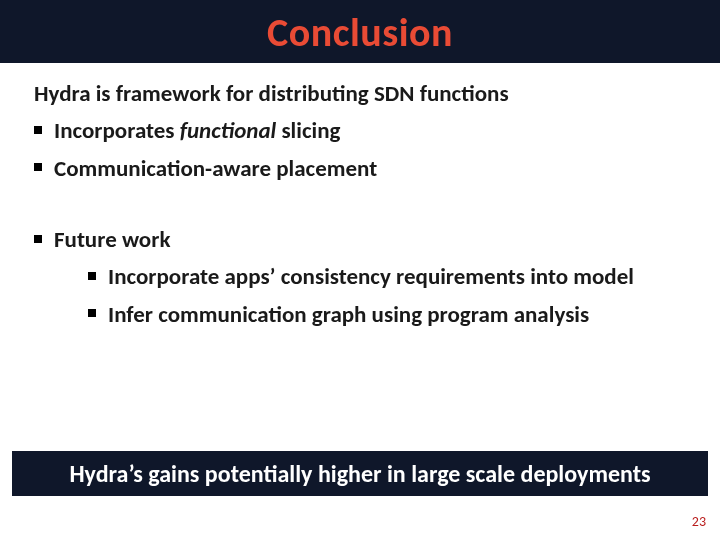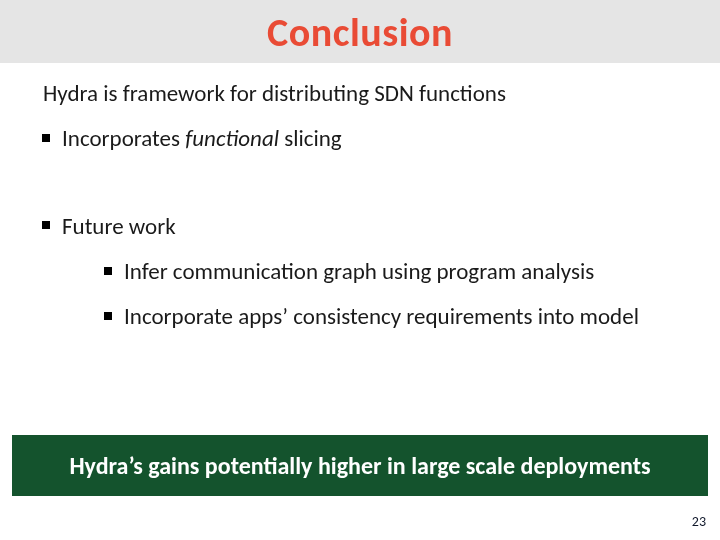--- a/index.html
+++ b/index.html
@@ -12,50 +12,52 @@
     color: #000000;
     overflow: hidden;
   }
   .slide {
     position: relative;
     width: 720px;
     height: 540px;
     box-sizing: border-box;
   }
   .title-band {
-    background: #e5e5e5;
+    background: #0f172a;
     width: 100%;
     padding: 8px 0 6px 0;
     text-align: center;
   }
   .title-band h1 {
     margin: 0;
     font-size: 40px;
     font-weight: 700;
     color: #e94b35;
     letter-spacing: 0.5px;
   }
   .content {
     padding: 14px 28px 0 30px;
     font-size: 23px;
     line-height: 1.45;
     color: #1a1a1a;
   }
   .intro {
-    margin: 0 0 2px 13px;
+    margin: 0 0 2px 4px;
+    font-weight: bold;
   }
   ul.bullets {
     list-style: none;
     margin: 0;
     padding: 0;
   }
   ul.bullets li {
     position: relative;
     padding-left: 20px;
-    margin: 12px;
+    margin: 4px;
+    font-weight: bold;
   }
   ul.bullets li::before {
     content: "";
     position: absolute;
     left: 0;
     top: 0.5em;
     width: 8px;
     height: 8px;
     background: #000;
   }
@@ -81,65 +83,68 @@
     height: 30px;
   }
   .italic {
     font-style: italic;
   }
   .callout {
     position: absolute;
     left: 12px;
     right: 12px;
     bottom: 44px;
-    background: #14532d;
+    background: #0f172a;
     color: #ffffff;
     font-size: 24px;
     font-weight: 700;
-    padding: 16px 6px;
+    padding: 8px 6px;
     text-align: center;
     box-sizing: border-box;
   }
   .page-num {
     position: absolute;
     right: 14px;
     bottom: 10px;
     font-size: 14px;
-    color: #0f172a;
+    color: #b91c1c;
   }
 </style>
 </head>
 <body>
 
 <div class="slide">
 
   <div class="title-band">
     <h1>Conclusion</h1>
   </div>
 
   <div class="content">
     <p class="intro">Hydra is framework for distributing SDN functions</p>
 
     <ul class="bullets">
       <li>
         <span>Incorporates </span><span class="italic">functional</span><span> slicing</span>
       </li>
+      <li>
+        <span>Communication-aware placement</span>
+      </li>
     </ul>
 
     <div class="gap"></div>
 
     <ul class="bullets">
       <li>
         <span>Future work</span>
         <ul class="sub">
           <li>
-            <span>Infer communication graph using program analysis</span>
+            <span>Incorporate apps’ consistency requirements into model</span>
           </li>
           <li>
-            <span>Incorporate apps’ consistency requirements into model</span>
+            <span>Infer communication graph using program analysis</span>
           </li>
         </ul>
       </li>
     </ul>
   </div>
 
   <div class="callout">
     <span>Hydra’s gains potentially higher in large scale deployments</span>
   </div>
 

